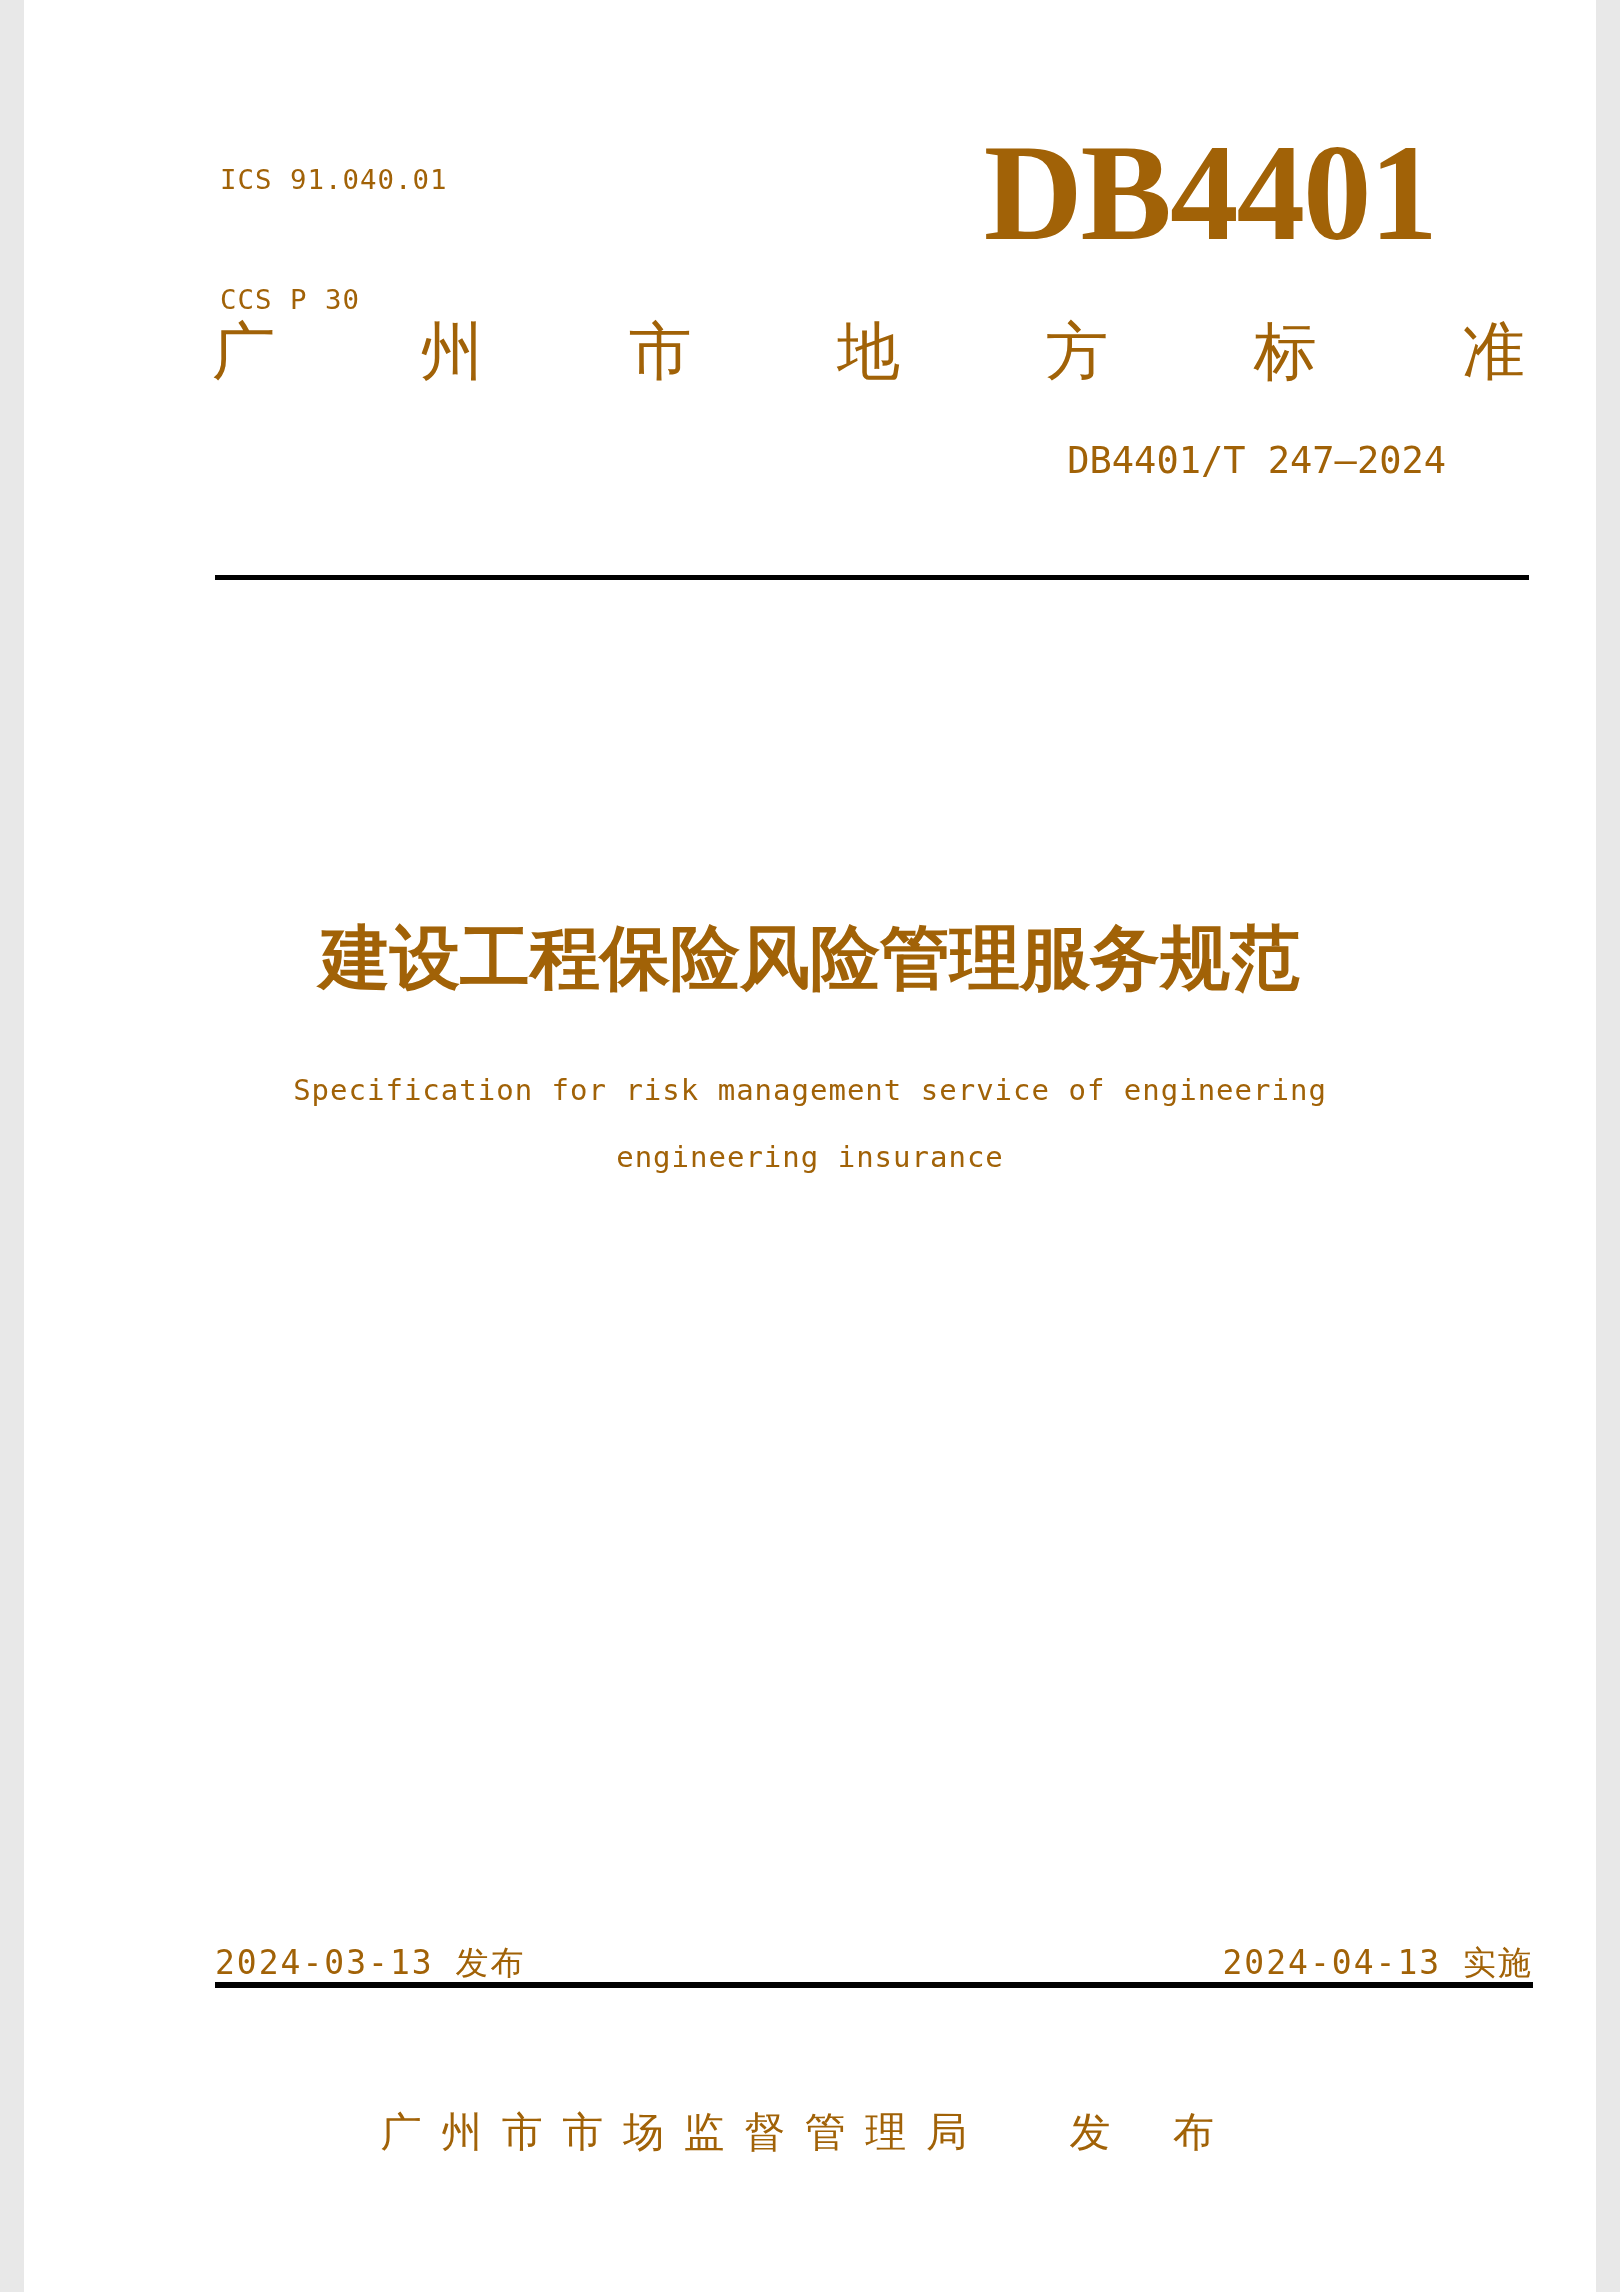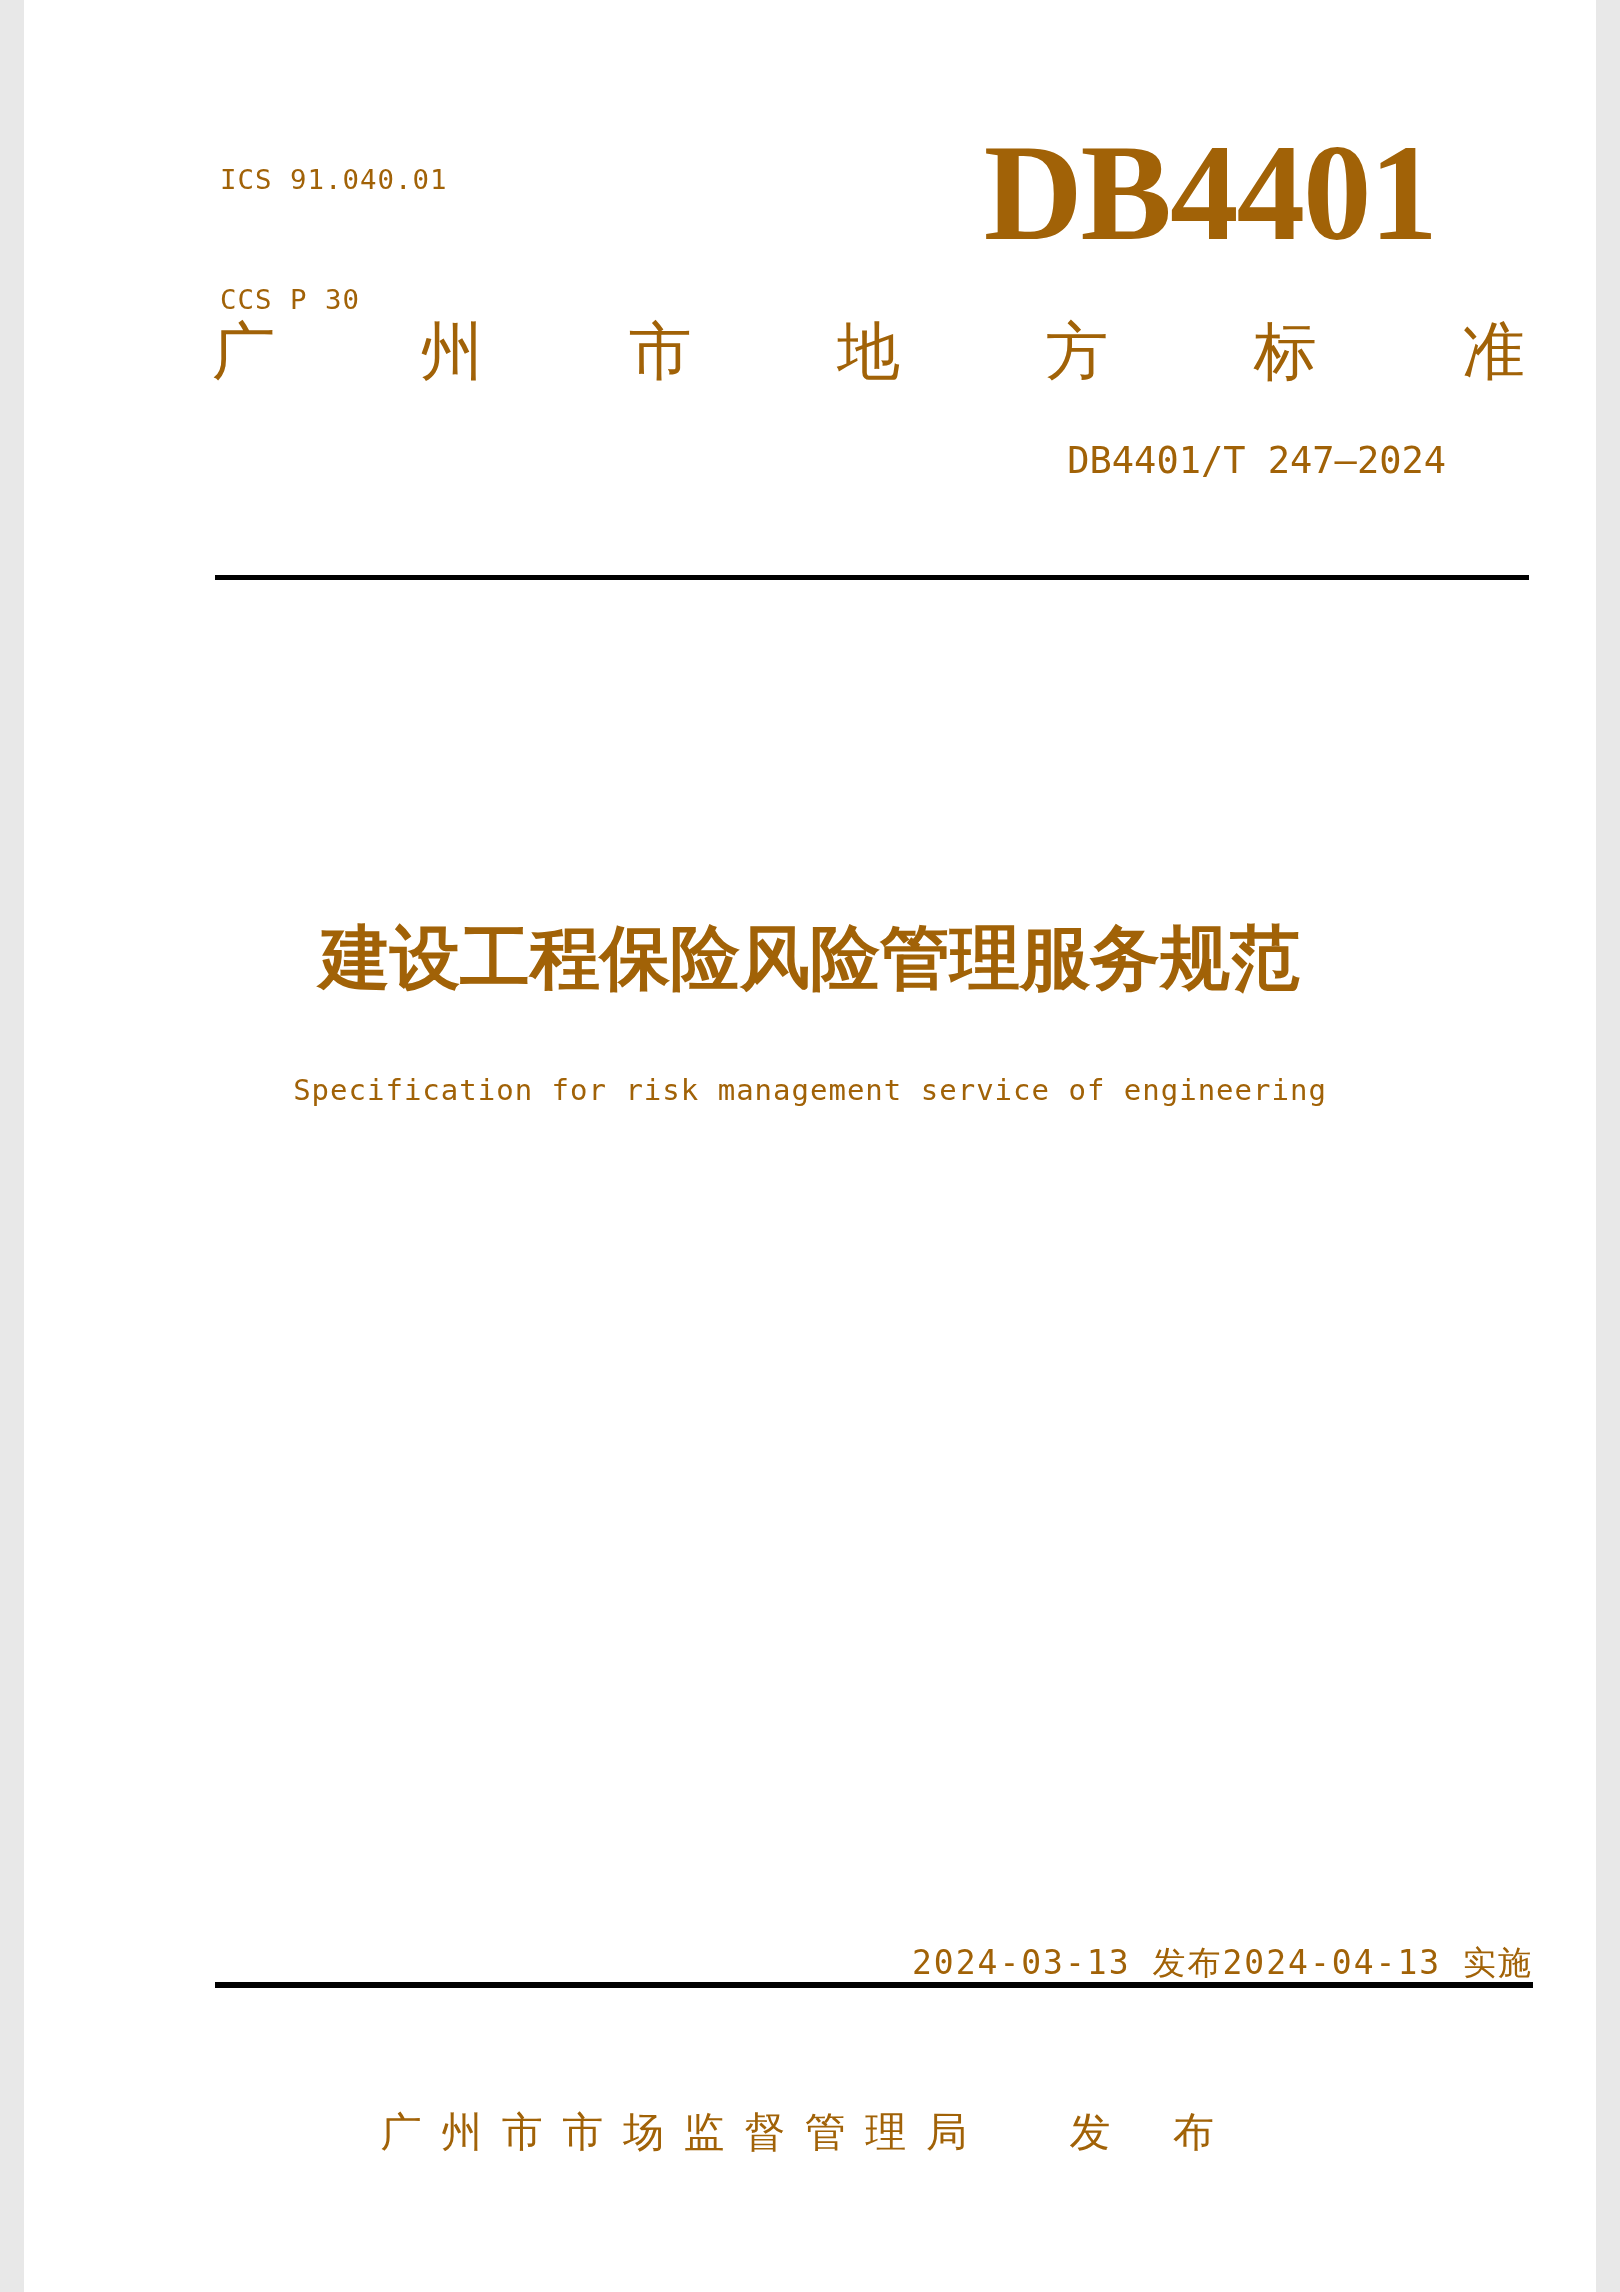--- a/index.html
+++ b/index.html
@@ -95,21 +95,21 @@
     line-height: 67px;
     letter-spacing: 1px;
   }
 
   .dates-row {
     position: absolute;
     left: 191px;
     top: 1941px;
     width: 1318px;
     display: flex;
-    justify-content: flex-end;
+    justify-content: space-between;
     align-items: baseline;
     font-size: 33px;
   }
   .date-item {
     font-family: "DejaVu Sans Mono", monospace;
     letter-spacing: 2px;
     white-space: pre;
   }
 
   .rule-bottom {
@@ -159,20 +159,21 @@
   </div>
 
   <div class="doc-number">DB4401/T 247—2024</div>
 
   <div class="rule-top"></div>
 
   <div class="main-title">建设工程保险风险管理服务规范</div>
 
   <div class="en-title">
     <div>Specification for risk management service of engineering</div>
+    <div>engineering insurance</div>
   </div>
 
   <div class="dates-row">
     <div class="date-item">2024-03-13 发布</div>
     <div class="date-item">2024-04-13 实施</div>
   </div>
 
   <div class="rule-bottom"></div>
 
   <div class="publisher-row">

